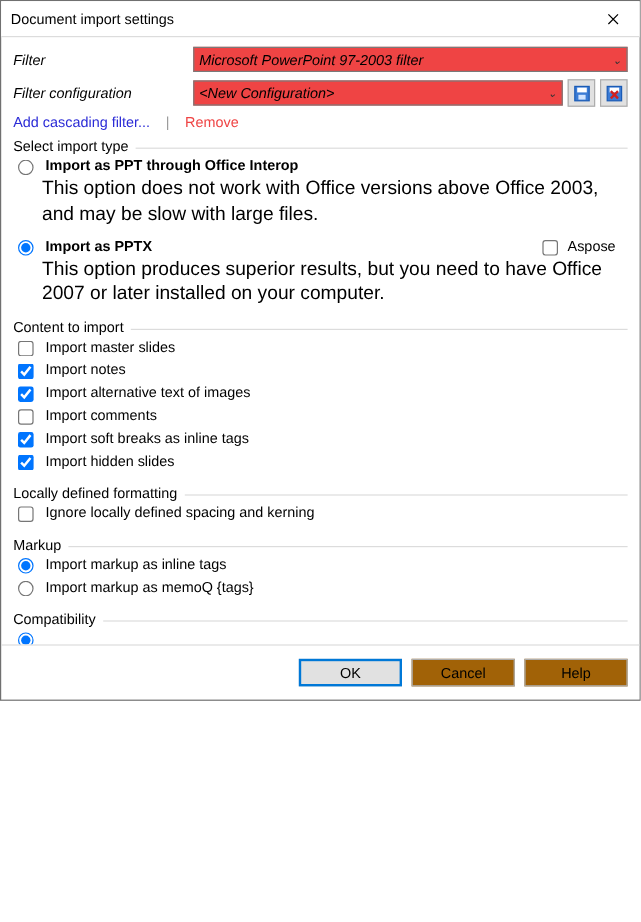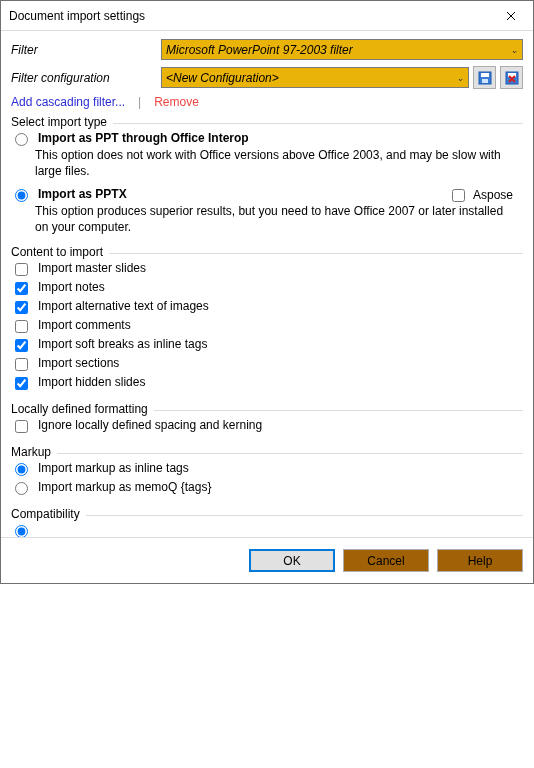--- a/index.html
+++ b/index.html
@@ -51,21 +51,21 @@
     display: flex;
     align-items: center;
     margin-bottom: 6px;
     font-style: italic;
   }
   .row .lab { width: 150px; }
   .combo {
     flex: 1;
     height: 21px;
     border: 1px solid #7a7a7a;
-    background: #eab308;
+    background: #ef4444;
     display: flex;
     align-items: center;
     padding: 0 4px;
     font-size: 12px;
     position: relative;
   }
   .combo .arrow {
     position: absolute;
     right: 4px;
     font-size: 9px;
@@ -111,21 +111,21 @@
     padding: 2px 0;
     gap: 6px;
   }
   .optrow input[type=radio], .optrow input[type=checkbox] {
     margin: 2px 4px 0 4px;
     width: 13px; height: 13px;
   }
   .optlabel { font-size: 12px; }
   .optlabel.bold { font-weight: 600; }
   .desc {
-    font-size: 12px;
+    font-size: 16px;
     color: #000;
     margin: 0 6px 6px 24px;
     line-height: 1.3;
   }
   .aspose {
     display: flex;
     align-items: center;
     gap: 4px;
     margin-left: auto;
     margin-right: 10px;
@@ -247,24 +247,20 @@
         </div>
       <div class="optrow">
           <input type="checkbox" style="">
           <span class="optlabel">Import comments</span>
         </div>
       <div class="optrow">
           <input type="checkbox" checked="" style="">
           <span class="optlabel">Import soft breaks as inline tags</span>
         </div>
       <div class="optrow">
-          <input type="checkbox" style="">
-          <span class="optlabel">Import sections</span>
-        </div>
-      <div class="optrow">
           <input type="checkbox" checked="" style="">
           <span class="optlabel">Import hidden slides</span>
         </div>
     </div>
 
     <div class="grp-hdr">
       <div class="line"></div>
       <span class="txt">Locally defined formatting</span>
     </div>
     <div class="optrow">

